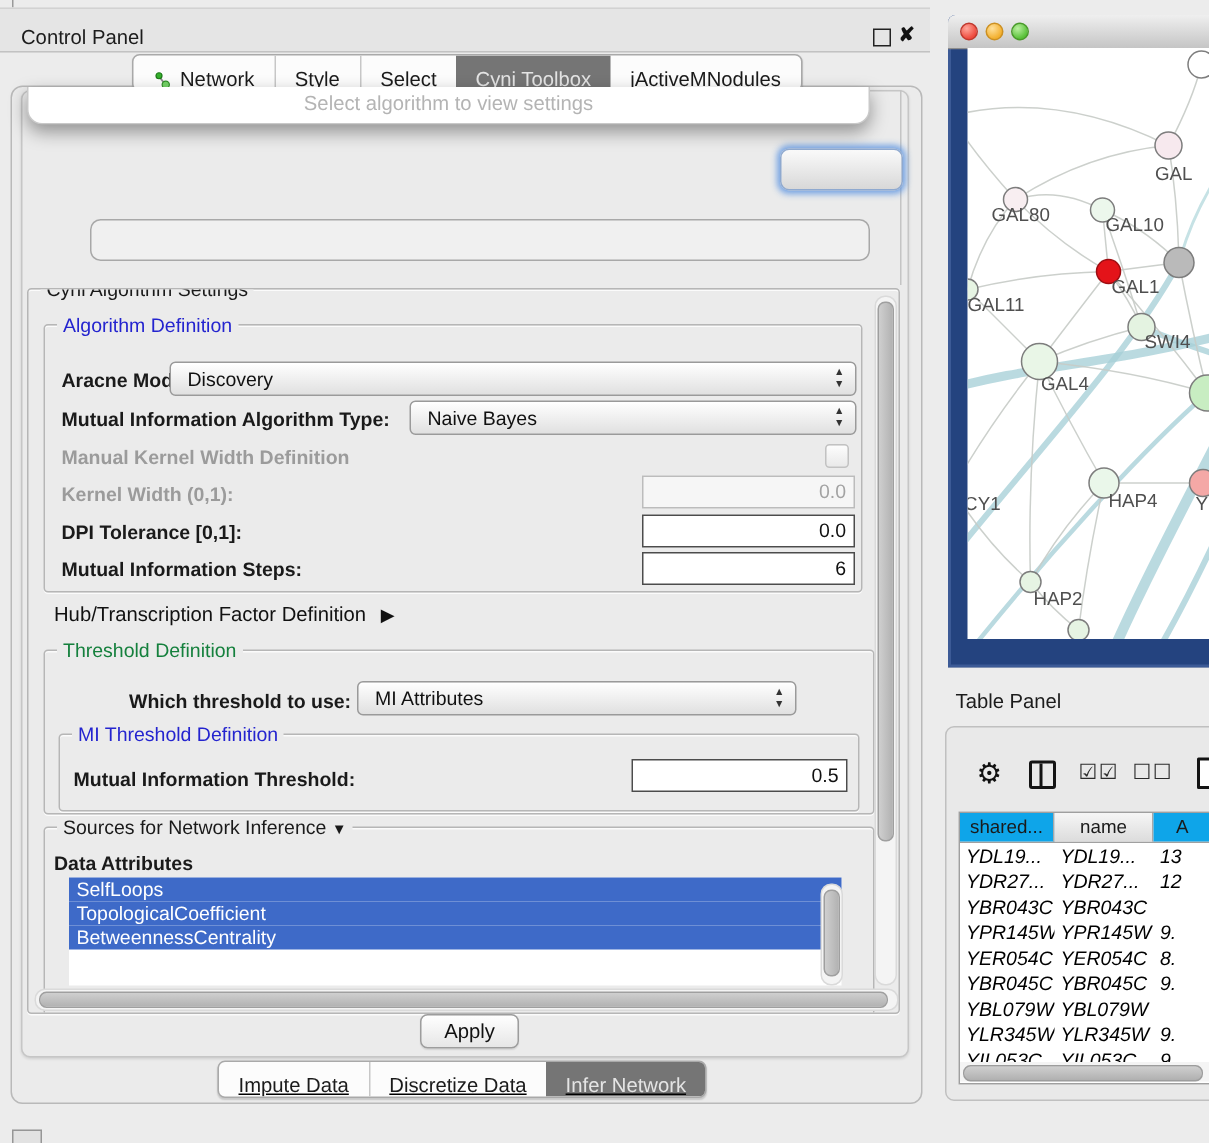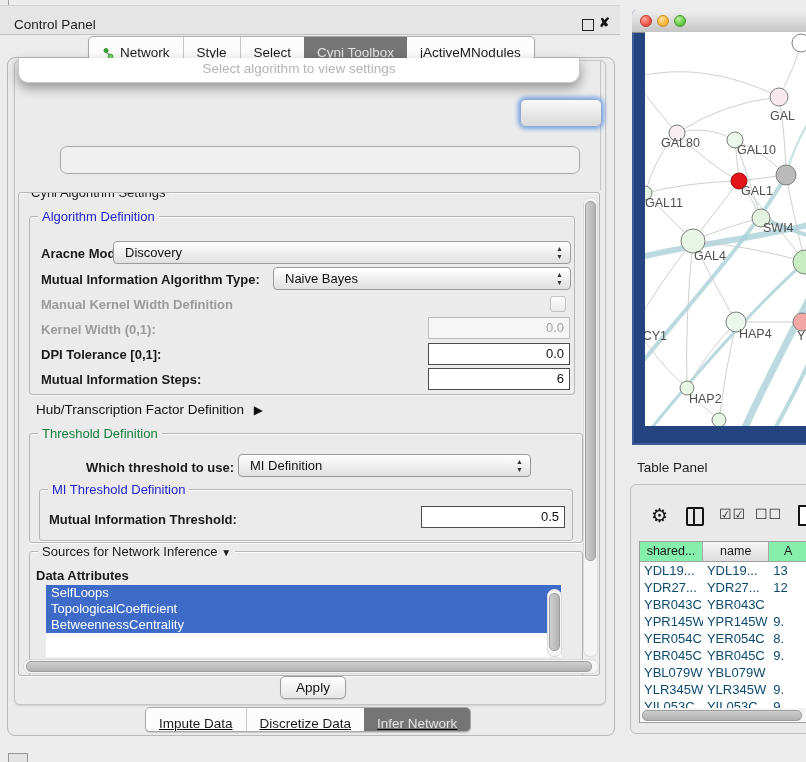--- a/index.html
+++ b/index.html
@@ -116,25 +116,25 @@
   .cols-ic{position:absolute;left:55px;top:4px;width:14px;height:15px;border:2px solid #141414;border-radius:2px;}
   .cols-ic::after{content:"";position:absolute;left:5px;top:0;width:2px;height:15px;background:#141414;}
   .pair{position:absolute;top:3px;font-size:14px;color:#2b2b2b;letter-spacing:1px;}
   .page-ic{position:absolute;left:167px;top:2px;width:14px;height:17px;border:2px solid #141414;border-radius:1px;background:#fff;}
 
   .tp-table{position:absolute;left:8px;top:56px;width:168px;height:180px;
     border:1px solid #9f9f9f;background:#fff;overflow:hidden;}
   .th-row{display:flex;height:19px;border-bottom:1px solid #a0a0a0;}
   .th{box-sizing:border-box;border-right:1px solid #a8a8a8;font-size:12.5px;color:#1a1a1a;
     text-align:center;line-height:19px;overflow:hidden;white-space:nowrap;}
-  .th.blue{background:#86efac;}
+  .th.blue{background:#0ea5e9;}
   .th.gray{background:linear-gradient(#f6f6f6,#dcdcdc);}
   .tr{display:flex;height:17px;}
-  .td{box-sizing:border-box;font-size:13px;color:#0c4a6e;line-height:17px;
-    padding-left:4px;overflow:hidden;white-space:nowrap;}
+  .td{box-sizing:border-box;font-size:13px;color:#000000;line-height:17px;
+    padding-left:4px;overflow:hidden;white-space:nowrap;font-style:italic;}
   .c0{width:72px;} .c1{width:76px;} .c2{width:44px;}
   .tp-hscroll{position:absolute;left:0px;top:166px;width:166px;height:13px;background:#f4f4f4;}
   .tp-hscroll .thumb{position:absolute;left:2px;top:2px;width:158px;height:9px;border-radius:5px;
     background:linear-gradient(#cfcfcf,#b0b0b0);border:1px solid #9d9d9d;}
 </style>
 </head>
 <body>
 
 <div class="abs tick"></div>
 <div class="abs cp-titlebar">
@@ -211,21 +211,21 @@
   <div class="plain" style="left:17px;top:209px;">
     <span>Hub/Transcription Factor Definition</span>
     <span style="font-size:12px;margin-left:6px;">▶</span>
   </div>
 
   <div class="group" style="left:10px;top:240px;width:552px;height:108px;">
     <div class="gtitle green">Threshold Definition</div>
   </div>
   <div class="lbl" style="left:67px;top:267px;">Which threshold to use:</div>
   <div class="combo" style="left:219px;top:261px;width:293px;">
-    <span>MI Definition</span>
+    <span>MI Attributes</span>
     <span class="arrs">
         <span>▲</span>
         <span>▼</span>
       </span>
   </div>
   <div class="group" style="left:20px;top:296px;width:532px;height:50px;">
     <div class="gtitle blue">MI Threshold Definition</div>
   </div>
   <div class="lbl" style="left:30px;top:319px;">Mutual Information Threshold:</div>
   <div class="tfield" style="left:402px;top:313px;width:132px;">0.5</div>

